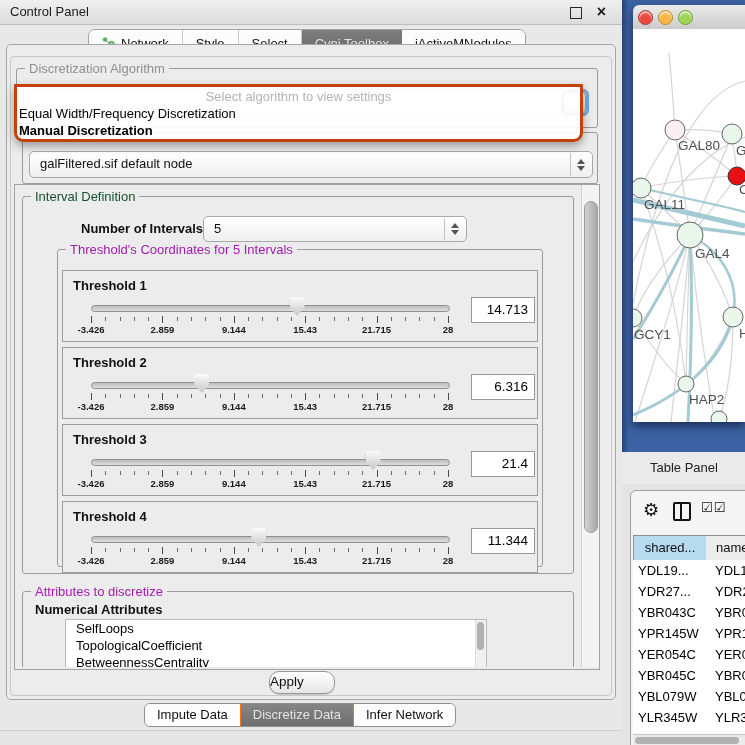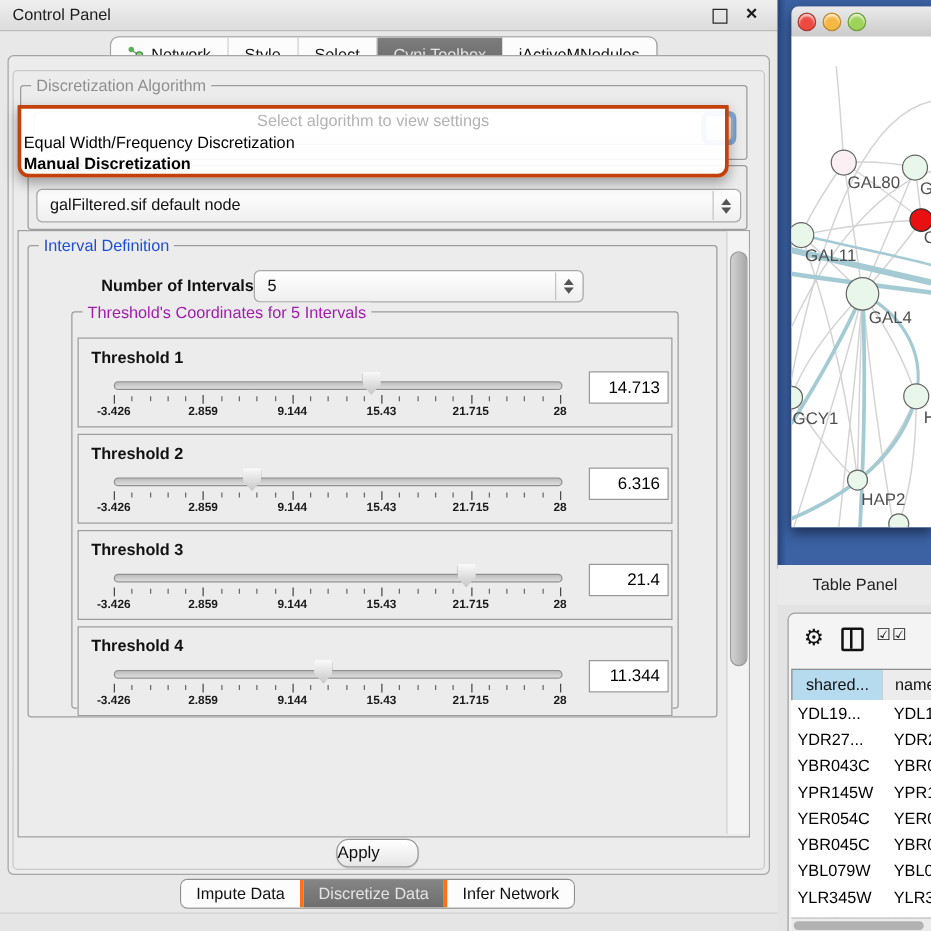--- a/index.html
+++ b/index.html
@@ -18,21 +18,21 @@
   #top-tabs .tab{display:flex;align-items:center;padding:0 13px;font-size:13px;color:#111;border-right:1px solid #c9c9c9;background:#fcfcfc;white-space:nowrap;}
   #top-tabs .tab:last-child{border-right:none;}
   #top-tabs .tab.active{background:linear-gradient(#7d7d7d,#676767);color:#e4e4e4;border-right:none;}
   #top-tabs .tab .ticon{margin-right:6px;display:inline-flex;}
 
   #panel-outer{left:6px;top:44px;width:608px;height:654px;border:1px solid #a6a6a6;border-radius:5px;background:#ececec;}
   #panel-inner{left:10px;top:56px;width:600px;height:638px;border:1px solid #c9c9c9;border-radius:4px;}
 
   .group{border:1px solid #9c9c9c;border-radius:3px;}
   .group-title{position:absolute;top:-8px;left:8px;background:#ececec;padding:0 4px;font-size:13px;line-height:15px;white-space:nowrap;}
-  .gt-green{color:#1d4ed8;}
+  .gt-green{color:#14532d;}
   .gt-blue{color:#a21caf;}
   .gt-gray{color:#8f8f8f;}
   .gt-black{color:#1c1c1c;}
 
   #algo-group{left:16px;top:68px;width:580px;height:58px;}
   #algo-combo{left:10px;top:20px;width:560px;height:25px;border:1px solid #a9a9a9;border-radius:5px;background:linear-gradient(#ffffff,#eeeeee);}
   #algo-combo .stepper{position:absolute;right:2px;top:2px;width:20px;height:19px;border-radius:4px;background:linear-gradient(#fdfdfd,#e2e2e2);border:1px solid #9f9f9f;box-shadow:0 0 0 3px rgba(96,160,228,.85);}
 
   #algo-popup{left:14px;top:84px;width:563px;height:52px;background:rgba(255,255,255,.93);border:3px solid #c2410c;border-radius:1px 1px 9px 9px;box-shadow:0 4px 10px rgba(0,0,0,.35);z-index:9;}
   #algo-popup .hint{text-align:center;color:#b3b3b3;font-size:13px;line-height:16px;margin-top:2px;}
@@ -72,21 +72,21 @@
   #attr-group{left:7px;top:406px;width:550px;height:80px;}
   #attr-heading{left:12px;top:10px;font-size:13px;font-weight:bold;color:#111;}
   #attr-list{left:42px;top:27px;width:420px;height:49px;background:#fff;border:1px solid #bbb;overflow:hidden;}
   #attr-list .item{font-size:13px;line-height:17px;padding-left:10px;color:#000;white-space:nowrap;}
   #attr-vscroll{position:absolute;right:0;top:0;width:10px;height:49px;background:#f0f0f0;border-left:1px solid #ddd;}
   #attr-vthumb{position:absolute;left:1px;top:2px;width:7px;height:28px;border-radius:4px;background:#b0b0b0;}
 
   #apply-btn{left:269px;top:671px;width:64px;height:21px;border:1px solid #979797;border-radius:10px;background:linear-gradient(#ffffff,#e6e6e6);font-size:13.5px;line-height:20px;color:#111;box-shadow:0 1px 1px rgba(0,0,0,.15);}
 
   #bottom-tabs{left:144px;top:703px;height:22px;display:flex;border:1px solid #8f8f8f;border-radius:6px;overflow:hidden;background:#fcfcfc;}
-  #bottom-tabs .tab{padding:0 12px;font-size:13px;line-height:22px;color:#111;border-right:3px solid #f97316;background:#fcfcfc;white-space:nowrap;}
+  #bottom-tabs .tab{padding:0 12px;font-size:13px;line-height:22px;color:#111;border-right:1px solid #f97316;background:#fcfcfc;white-space:nowrap;}
   #bottom-tabs .tab:last-child{border-right:none;}
   #bottom-tabs .tab.active{background:linear-gradient(#858585,#6e6e6e);color:#e4e4e4;}
   #cp-bottomstrip{left:0;top:730px;width:622px;height:15px;background:#e5e5e5;border-top:1px solid #cfcfcf;}
 
   
   #desktop{left:622px;top:0;width:123px;height:455px;background:linear-gradient(90deg,#26437c 0px,#3c62a3 7px);}
   #net-window{left:633px;top:5px;width:112px;height:417px;border-radius:6px 0 0 0;overflow:hidden;box-shadow:0 4px 10px rgba(0,0,20,.55);}
   #net-titlebar{left:0;top:0;width:112px;height:24px;background:linear-gradient(#ebebeb,#cbcbcb);border-bottom:1px solid #999;}
   .light{position:absolute;top:5px;width:13px;height:13px;border-radius:50%;box-shadow:inset 0 2px 2px rgba(255,255,255,.75);}
   #light-red{left:5px;background:#ec4a40;border:1px solid #a83a32;}
@@ -361,20 +361,34 @@
                     <span class="ticklab" style="left: 60%;">15.43</span>
                     <span class="ticklab" style="left: 80%;">21.715</span>
                     <span class="ticklab" style="left: 100%;">28</span>
                   </div>
                   <div class="thr-value">11.344</div>
                 </div>
               </div>
           </div>
         </div>
 
+        <div id="attr-group" class="abs group">
+          <span class="group-title gt-blue">Attributes to discretize</span>
+          <div id="attr-heading" class="abs">Numerical Attributes</div>
+          <div id="attr-list" class="abs">
+            <div>
+                <div class="item">SelfLoops</div>
+                <div class="item">TopologicalCoefficient</div>
+                <div class="item">BetweennessCentrality</div>
+              </div>
+            <div id="attr-vscroll">
+                <div id="attr-vthumb"></div>
+              </div>
+          </div>
+        </div>
 
       </div>
       <div id="sp-vscroll" class="abs">
         <div id="sp-vthumb" class="abs"></div>
       </div>
     </div>
 
     <div id="apply-btn" class="abs">Apply</div>
     <div id="bottom-tabs" class="abs">
         <div class="tab">Impute Data</div>

